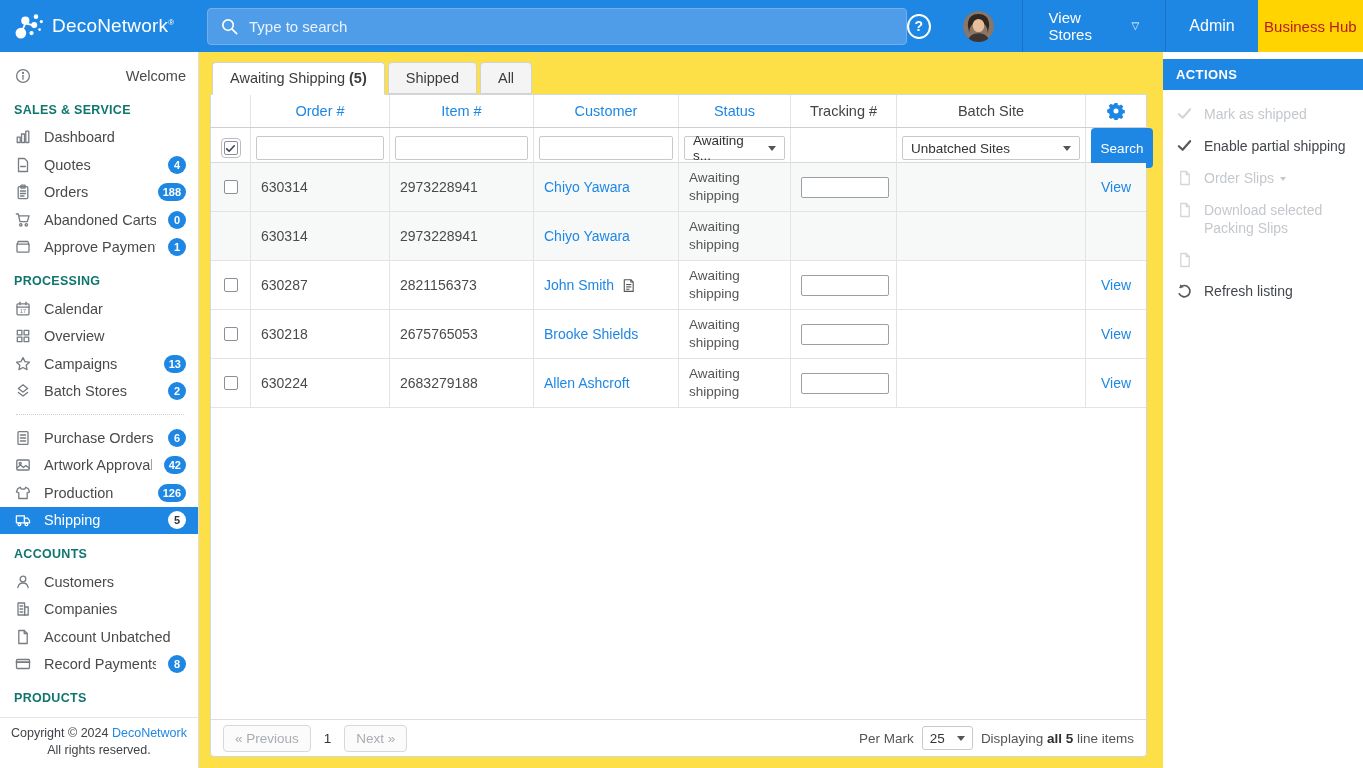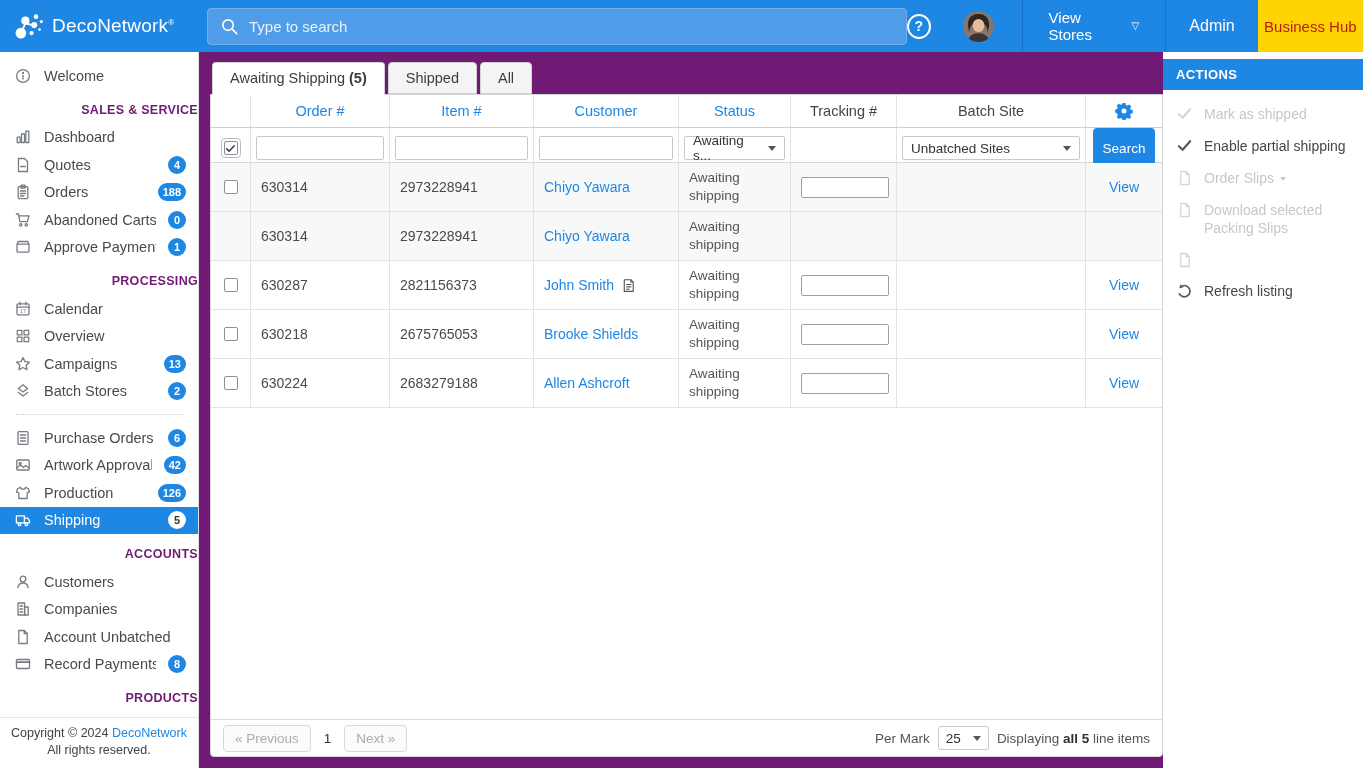--- a/index.html
+++ b/index.html
@@ -27,28 +27,28 @@
 
   
   .sidebar { position:absolute; top:52px; left:0; width:199px; bottom:0; background:#fff; border-right:1px solid #dcdfe3; font-size:14.5px; }
   .side-item { display:flex; align-items:center; height:27.5px; padding:0 12px 0 14px; gap:12px; cursor:pointer; color:#4a4a4a; }
   .side-item .ic { width:18px; flex:none; display:flex; justify-content:center; color:#777c82; }
   .side-item .lbl { flex:1; white-space:nowrap; overflow:hidden; }
   .badge { min-width:18px; height:18px; border-radius:10px; background:#1e87e4; color:#fff; font-size:11px; font-weight:bold; display:flex; align-items:center; justify-content:center; padding:0 5px; flex:none; }
   .side-item.selected { background:#1e87e4; color:#fff; }
   .side-item.selected .ic { color:#fff; }
   .side-item.selected .badge { background:#fff; color:#333; }
-  .side-head { color:#701a75; font-size:12.5px; font-weight:bold; letter-spacing:.3px; padding:13px 0 7px 14px;text-align:right; }
-  .side-welcome { margin-top:10px; }
+  .side-head { color:#0f766e; font-size:12.5px; font-weight:bold; letter-spacing:.3px; padding:13px 0 7px 14px; }
+  .side-welcome { margin-top:10px;text-align:right; }
   .side-divider { border-top:1px dotted #cfcfcf; margin:9px 14px 9px 16px; }
   .side-footer { position:absolute; bottom:0; left:0; width:100%; text-align:center; font-size:12.5px; color:#3f4347; padding:7px 2px 9px; border-top:1px solid #e6e6e6; background:#fff; line-height:1.35; }
   .side-footer a { color:#1e87e4; text-decoration:none; }
 
   
-  .main { position:absolute; top:52px; left:199px; right:200px; bottom:0; background:#701a75; padding:10px 0 0 11px; display:flex; flex-direction:column;justify-content:flex-end; }
+  .main { position:absolute; top:52px; left:199px; right:200px; bottom:0; background:#fde047; padding:10px 16px 0 11px; display:flex; flex-direction:column;justify-content:flex-end; }
   .tabs { display:flex; gap:3px; height:32px; flex:none; padding-left:2px; }
   .tab { padding:0 17px; line-height:30px; border:1px solid #d2d2d2; border-radius:4px 4px 0 0; background:#f4f4f4; color:#3c3c3c; font-size:14.5px; cursor:pointer; position:relative; }
   .tab.active { background:#fff; border-bottom:1px solid #fff; margin-bottom:-1px; z-index:3; }
   .tab .cnt { font-weight:bold; margin-left:4px; }
   .card { background:#fff; border:1px solid #d4d7da; border-radius:0 0 4px 4px; margin-bottom:11px; flex:1; display:flex; flex-direction:column; position:relative; z-index:1; }
   .tgrid { display:grid; grid-template-columns:40px 139px 144px 145px 112px 106px 189px auto; }
   .tgrid > div { border-right:1px solid #e3e3e3; display:flex; align-items:center; }
   .tgrid > div:last-child { border-right:none; }
   .thead { height:33px; border-bottom:1px solid #cfcfcf; flex:none; }
   .thead > div { justify-content:center; font-size:14.5px; color:#444; }

